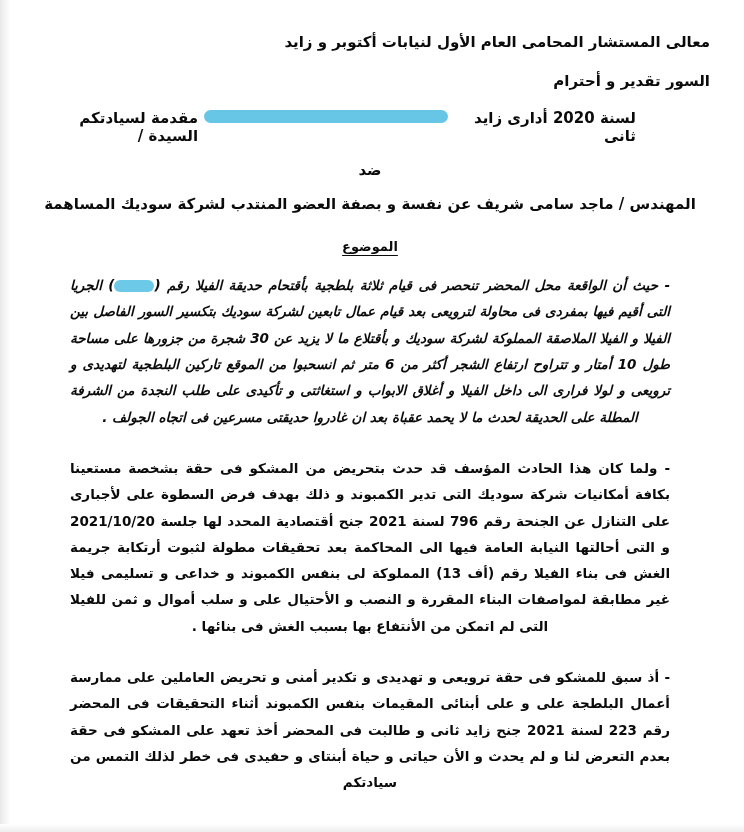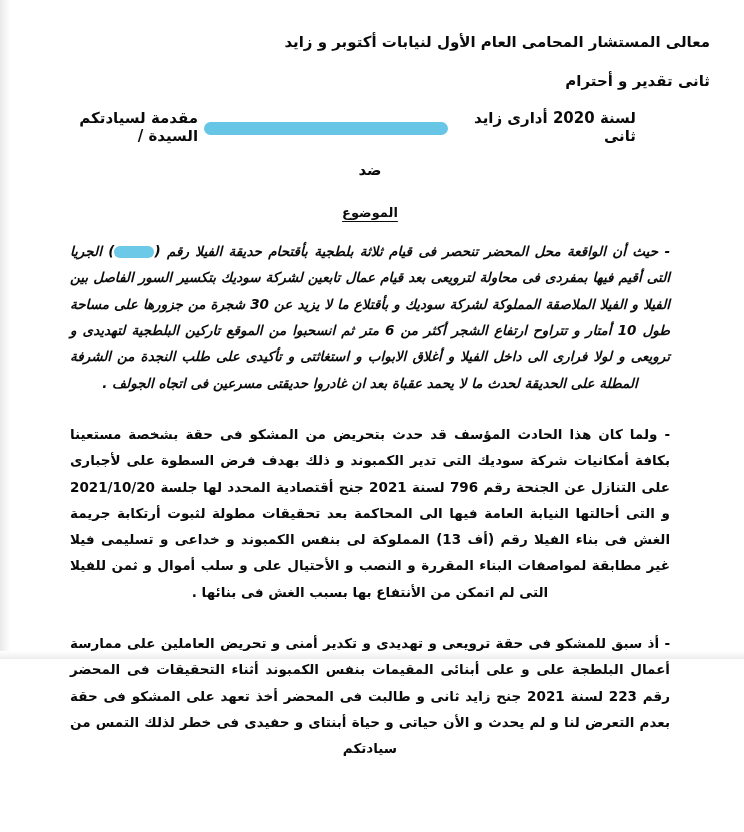--- a/index.html
+++ b/index.html
@@ -11,21 +11,21 @@
     width: 744px;
     height: 832px;
     font-family: "DejaVu Sans", "Liberation Sans", sans-serif;
     color: #0b0b0b;
     overflow: hidden;
     position: relative;
   }
   .page {
     position: relative;
     width: 744px;
-    height: 659px;
+    height: 832px;
     box-sizing: border-box;
     padding: 26px 34px 10px 30px;
     background: #ffffff;
   }
   
   .scan-edge-left {
     position: absolute;
     left: 0; top: 0; bottom: 0;
     width: 10px;
     background: linear-gradient(to right, #e9e9e9, #ffffff);
@@ -45,21 +45,20 @@
     font-size: 15px;
     line-height: 1.9;
     direction: rtl;
   }
   .hdr1 { margin-top: 2px; }
   .hdr2 { margin-top: 10px; }
 
   .addressee-row {
     display: flex;
     flex-direction: row-reverse;
-    align-items: center;
     justify-content: flex-start;
     gap: 6px;
     margin-top: 14px;
     font-weight: bold;
     font-size: 15px;
     direction: rtl;
     padding-right: 74px;
   }
   .redaction {
     display: inline-block;
@@ -117,30 +116,31 @@
   }
 </style>
 </head>
 <body>
 
 <div class="page">
   <div class="scan-edge-left"></div>
   <div class="scan-edge-bottom"></div>
 
   <div class="line-right hdr1">معالى المستشار المحامى العام الأول لنيابات أكتوبر و زايد</div>
-  <div class="line-right hdr2">ثانى تقدير و أحترام</div>
+  <div class="line-right hdr2">السور تقدير و أحترام</div>
 
   <div class="addressee-row">
     <span>مقدمة لسيادتكم السيدة /</span>
     <span class="redaction long"></span>
     <span>لسنة 2020 أدارى زايد ثانى</span>
   </div>
 
   <div class="against">ضد</div>
 
+  <div class="respondent">المهندس / ماجد سامى شريف عن نفسة و بصفة العضو المنتدب لشركة سوديك المساهمة</div>
 
   <div class="subject">الموضوع</div>
 
   <div class="para first">
     <span>- حيث أن الواقعة محل المحضر تنحصر فى قيام ثلاثة بلطجية بأقتحام حديقة الفيلا رقم (</span><span class="inline-redaction"></span><span>) الجريا التى أقيم فيها بمفردى فى محاولة لترويعى بعد قيام عمال تابعين لشركة سوديك بتكسير السور الفاصل بين الفيلا و الفيلا الملاصقة المملوكة لشركة سوديك و بأقتلاع ما لا يزيد عن 30 شجرة من جزورها على مساحة طول 10 أمتار و تتراوح ارتفاع الشجر أكثر من 6 متر ثم انسحبوا من الموقع تاركين البلطجية لتهديدى و ترويعى و لولا فرارى الى داخل الفيلا و أغلاق الابواب و استغاثتى و تأكيدى على طلب النجدة من الشرفة المطلة على الحديقة لحدث ما لا يحمد عقباة بعد ان غادروا حديقتى مسرعين فى اتجاه الجولف .</span>
   </div>
 
   <div class="para">
     <span>- ولما كان هذا الحادث المؤسف قد حدث بتحريض من المشكو فى حقة بشخصة مستعينا بكافة أمكانيات شركة سوديك التى تدير الكمبوند و ذلك بهدف فرض السطوة على لأجبارى على التنازل عن الجنحة رقم 796 لسنة 2021 جنح أقتصادية المحدد لها جلسة 2021/10/20 و التى أحالتها النيابة العامة فيها الى المحاكمة بعد تحقيقات مطولة لثبوت أرتكابة جريمة الغش فى بناء الفيلا رقم (أف 13) المملوكة لى بنفس الكمبوند و خداعى و تسليمى فيلا غير مطابقة لمواصفات البناء المقررة و النصب و الأحتيال على و سلب أموال و ثمن للفيلا التى لم اتمكن من الأنتفاع بها بسبب الغش فى بنائها .</span>
   </div>

